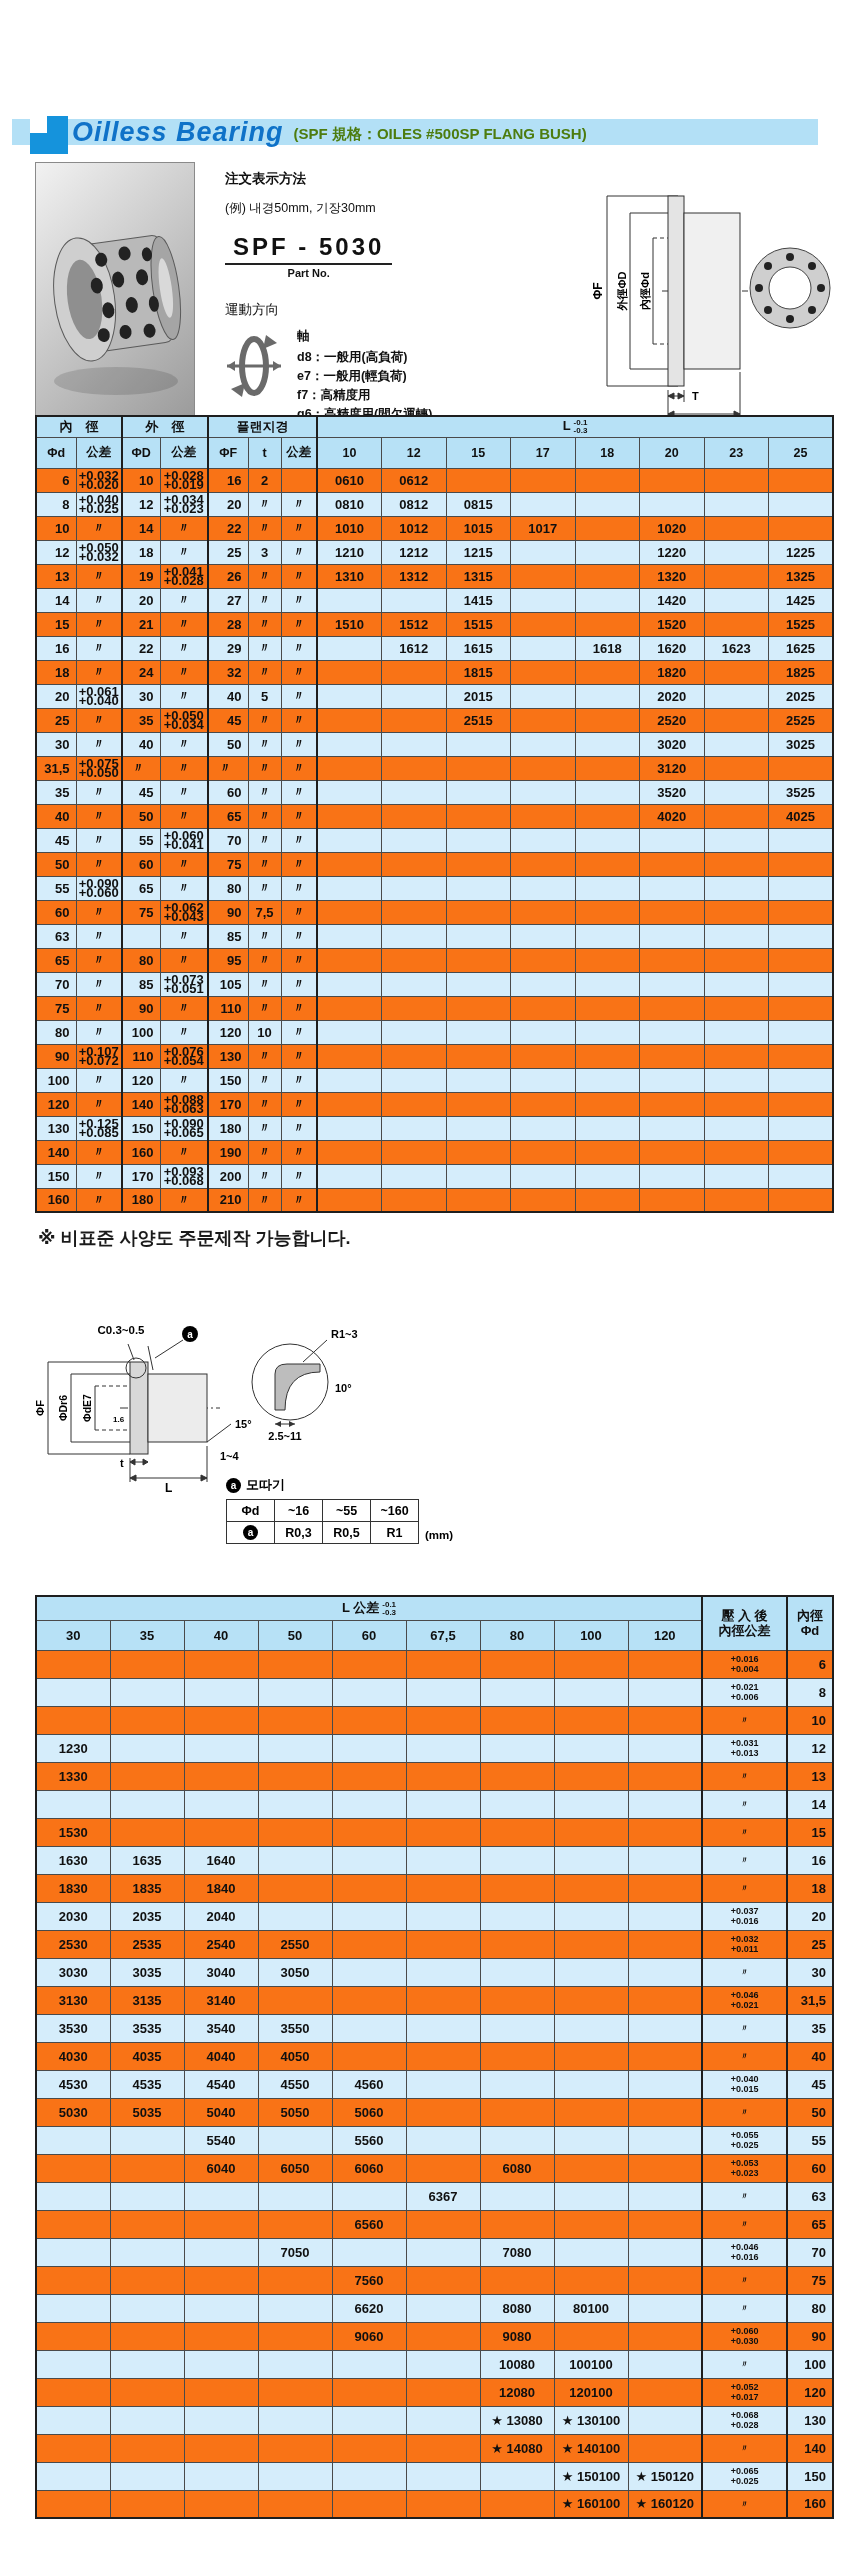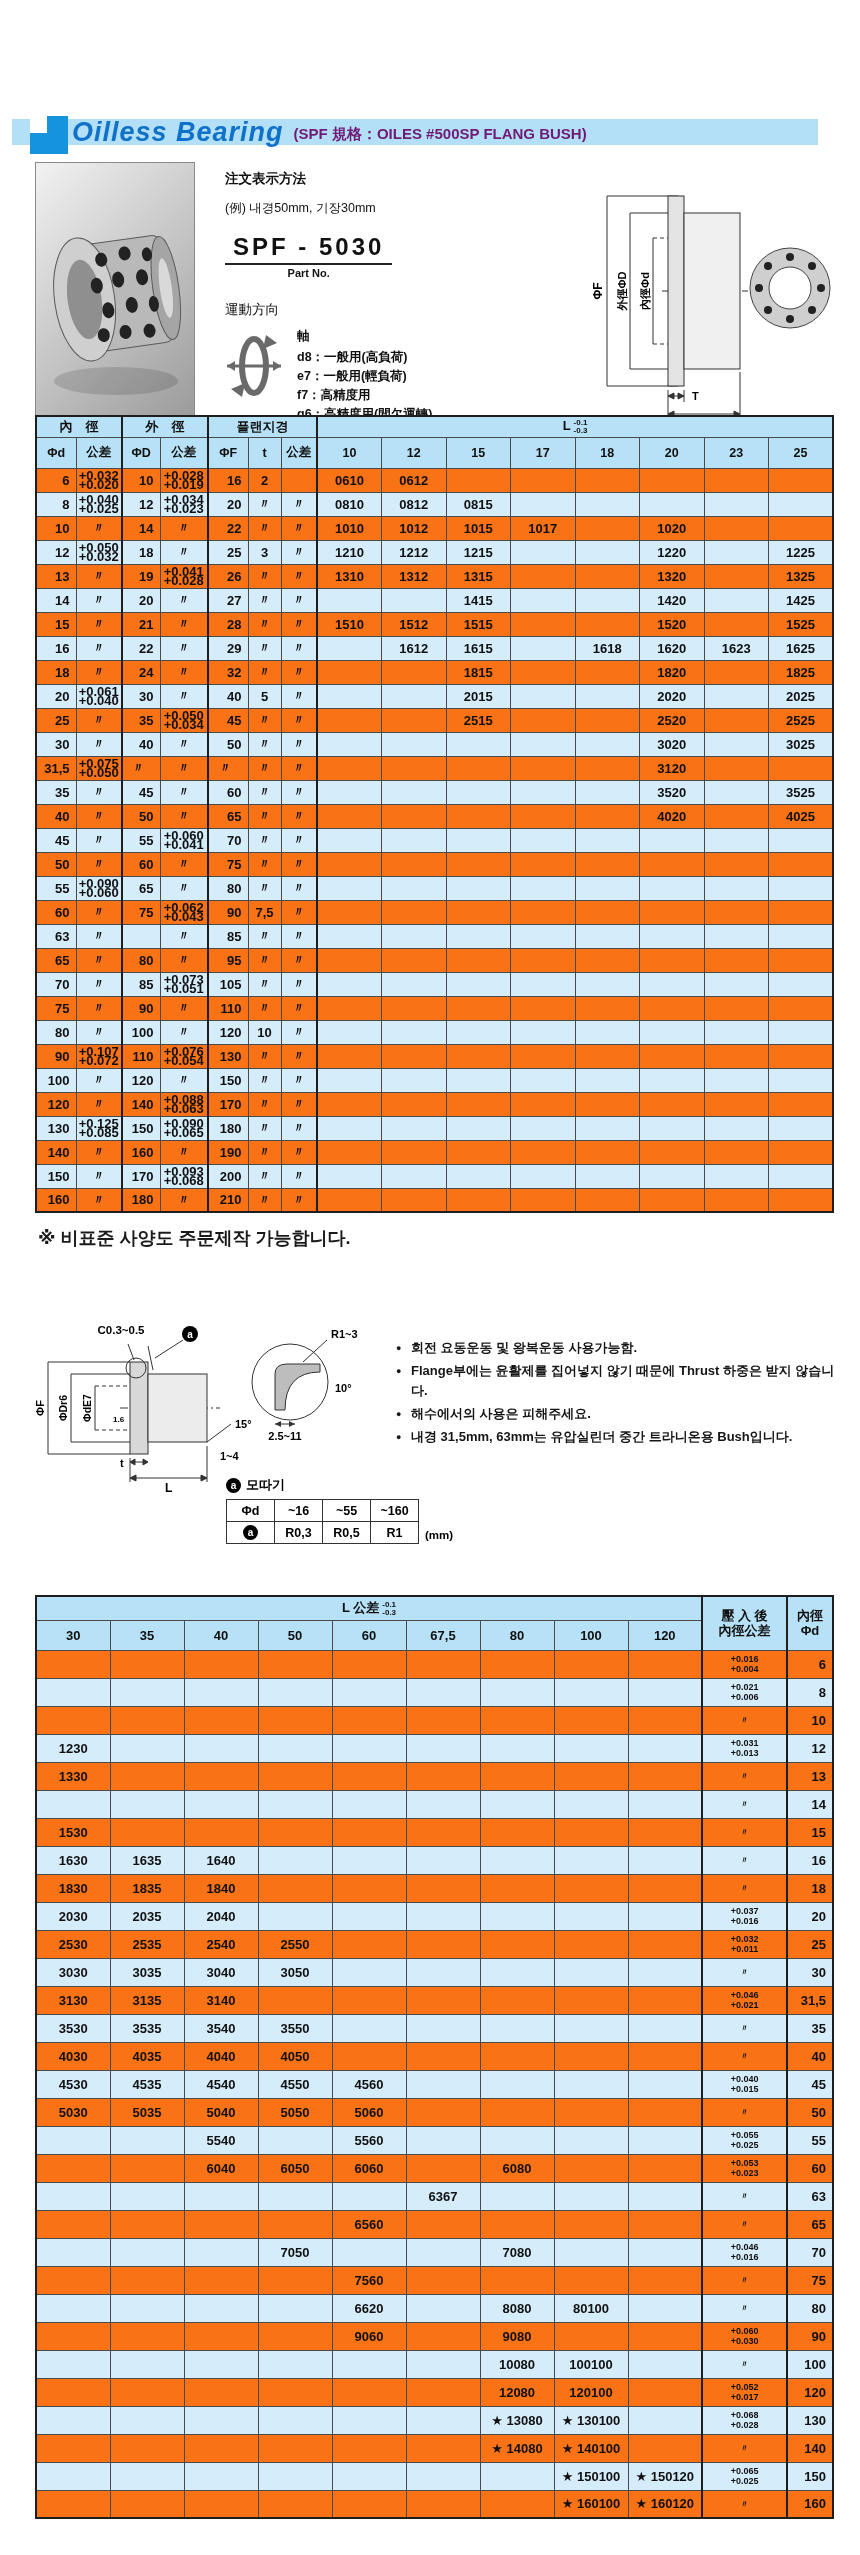--- a/index.html
+++ b/index.html
@@ -4,21 +4,21 @@
 <style>
 *{margin:0;padding:0;box-sizing:border-box}
 body{font-family:"Liberation Sans","DejaVu Sans",sans-serif;background:#fff}
 .page{position:relative;width:860px;height:2555px;background:#ffffff;overflow:hidden}
 
 
 .title-bar{position:absolute;left:12px;top:119px;width:806px;height:26px;background:#b3e0f6;display:flex;align-items:center;padding-left:60px}
 .logo{position:absolute;left:30px;top:116px;width:38px;height:38px;background:#1593dc;z-index:2}
 .logo::before{content:"";position:absolute;left:0;top:0;width:17px;height:17px;background:#fff}
 .title-en{font-style:italic;font-weight:bold;font-size:27px;color:#0f72c8;letter-spacing:1px;white-space:nowrap}
-.title-spec{font-weight:bold;font-size:15px;color:#701a75;margin-left:10px;padding-top:5px;white-space:nowrap}
+.title-spec{font-weight:bold;font-size:15px;color:#4d7c0f;margin-left:10px;padding-top:5px;white-space:nowrap}
 
 
 .photo{position:absolute;left:35px;top:162px;width:160px;height:262px;border:1px solid #8a8a8a;background:linear-gradient(135deg,#f2f2f2,#9a9a9a)}
 .order-block{position:absolute;left:225px;top:170px;width:345px;color:#111}
 .ob-h{font-size:13.5px;font-weight:bold}
 .ob-ex{font-size:12.5px;font-weight:normal;margin-top:12px}
 .partno-wrap{margin-top:16px;margin-left:0;display:inline-block;text-align:center}
 .partno{font-size:24px;font-weight:bold;letter-spacing:3px;border-bottom:2px solid #222;padding:0 8px 2px}
 .partno-cap{font-size:11px;font-weight:bold;margin-top:2px}
 .motion-h{font-size:13.5px;font-weight:normal;margin-top:20px}
@@ -847,26 +847,20 @@
           <td>R0,3</td>
           <td>R0,5</td>
           <td>R1</td>
         </tr>
       </tbody>
         </table>
       <span class="unit">(mm)</span>
     </div>
   </div>
 
-  <ul class="notes-block" id="notes">
-      <li>회전 요동운동 및 왕복운동 사용가능함.</li>
-      <li>Flange부에는 윤활제를 집어넣지 않기 때문에 Thrust 하중은 받지 않습니다.</li>
-      <li>해수에서의 사용은 피해주세요.</li>
-      <li>내경 31,5mm, 63mm는 유압실린더 중간 트라니온용 Bush입니다.</li>
-    </ul>
 
   <div class="t2-wrap">
     <table class="spec t2">
       <colgroup>
         <col style="width:74px">
           <col style="width:74px">
           <col style="width:74px">
           <col style="width:74px">
           <col style="width:74px">
         <col style="width:74px">

